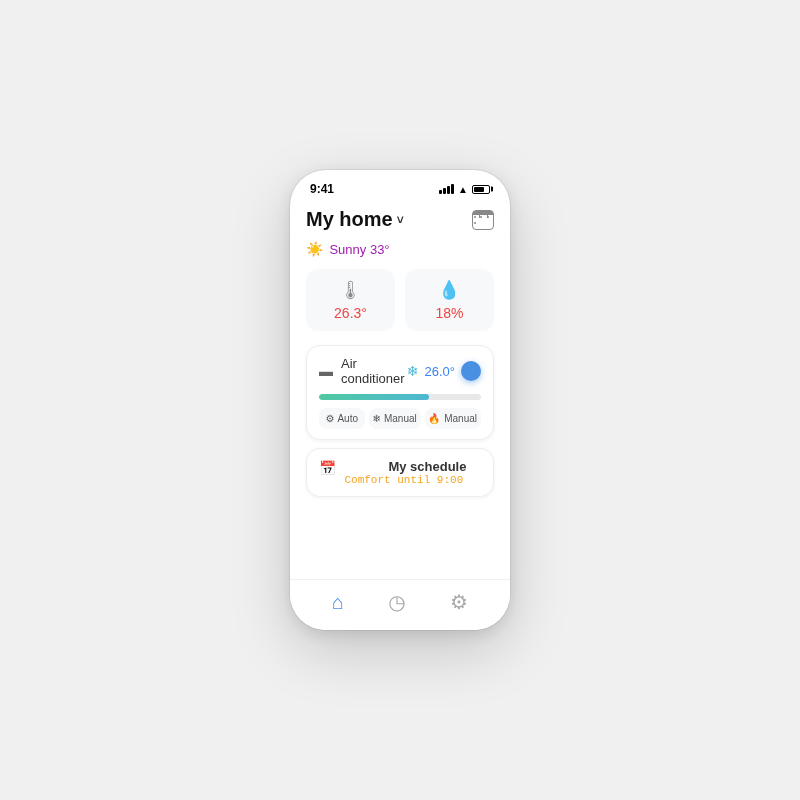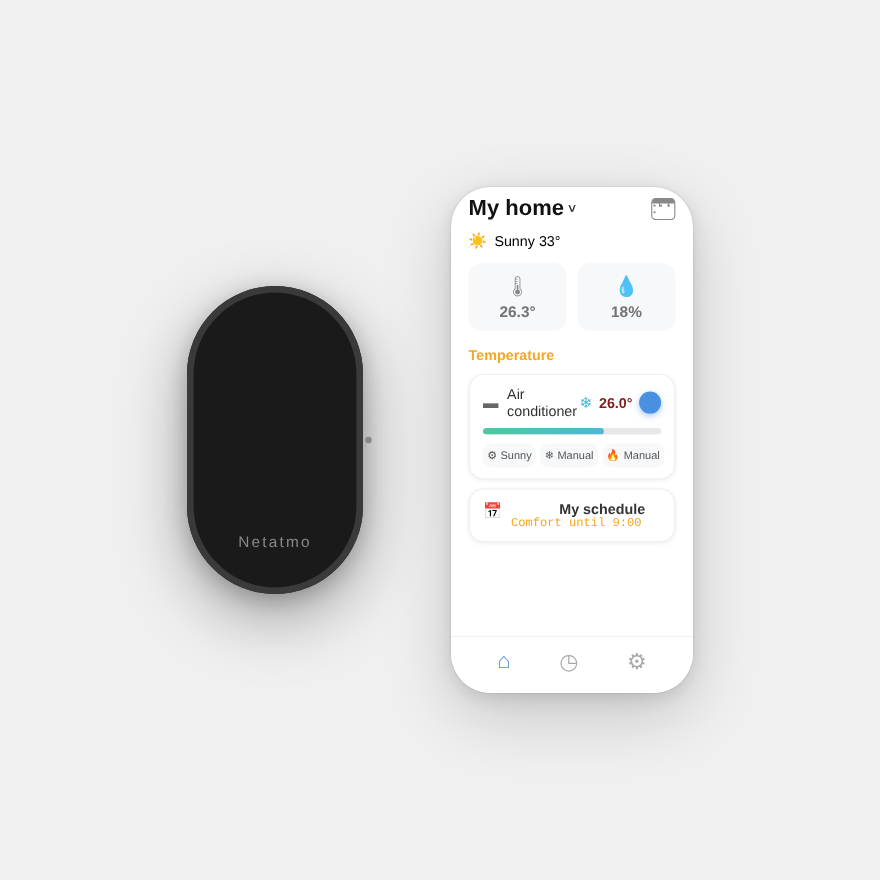--- a/index.html
+++ b/index.html
@@ -214,21 +214,21 @@
       gap: 6px;
       margin-bottom: 12px;
     }
 
     .weather-icon {
       font-size: 14px;
     }
 
     .weather-text {
       font-size: 13px;
-      color: #000000;
+      color: #a21caf;
     }
 
     
     .sensor-cards {
       display: flex;
       gap: 10px;
       margin-bottom: 14px;
     }
 
     .sensor-card {
@@ -242,22 +242,22 @@
       gap: 4px;
     }
 
     .sensor-icon {
       font-size: 18px;
       color: #888;
     }
 
     .sensor-value {
       font-size: 14px;
-      font-weight: 700;
-      color: #737373;
+      font-weight: 400;
+      color: #ef4444;
     }
 
     
     .section-label {
       font-size: 13px;
       font-weight: 700;
       color: #f5a623;
       margin-bottom: 10px;
     }
 
@@ -301,22 +301,22 @@
       gap: 6px;
     }
 
     .ac-snowflake {
       color: #4db8d4;
       font-size: 14px;
     }
 
     .ac-temp {
       font-size: 13px;
-      font-weight: 700;
-      color: #7f1d1d;
+      font-weight: 400;
+      color: #3b82f6;
     }
 
     .ac-toggle {
       width: 20px;
       height: 20px;
       background: #4a90e2;
       border-radius: 50%;
       box-shadow: 0 2px 6px rgba(74,144,226,0.5);
     }
 
@@ -422,30 +422,39 @@
 
     .nav-icon.inactive {
       color: #aaa;
     }
   </style>
 </head>
 <body>
 
 <div class="scene">
 
-  <div class="device-container">
-    <div class="device">
-      <div class="device-dot"></div>
-      <span class="device-label">Netatmo</span>
-    </div>
-  </div>
 
   <div class="phone-container">
     <div class="phone">
 
+      <div class="status-bar">
+        <span class="status-time">9:41</span>
+        <div class="status-icons">
+          <div class="signal-bars">
+            <div class="signal-bar" style="height:4px"></div>
+            <div class="signal-bar" style="height:6px"></div>
+            <div class="signal-bar" style="height:8px"></div>
+            <div class="signal-bar" style="height:10px"></div>
+          </div>
+          <span class="wifi-icon">▲</span>
+          <div class="battery-icon">
+            <div class="battery-fill"></div>
+          </div>
+        </div>
+      </div>
 
       <div class="app-content">
 
         <div class="app-header">
           <div class="home-title">
             <span>My home</span>
             <span class="chevron-down">˅</span>
           </div>
           <div class="calendar-icon">
             <div style="height:4px; background:#888; border-radius:2px 2px 0 0; display:flex; justify-content:space-around; align-items:center; padding:0 2px;">
@@ -470,41 +479,40 @@
           <div class="sensor-card">
             <span class="sensor-icon">🌡</span>
             <span class="sensor-value">26.3°</span>
           </div>
           <div class="sensor-card">
             <span class="sensor-icon">💧</span>
             <span class="sensor-value">18%</span>
           </div>
         </div>
 
-        <div class="section-label">Temperature</div>
 
         <div class="ac-card">
           <div class="ac-header">
             <div class="ac-left">
               <span class="ac-icon">▬</span>
               <span class="ac-name">Air conditioner</span>
             </div>
             <div class="ac-right">
               <span class="ac-snowflake">❄</span>
               <span class="ac-temp">26.0°</span>
               <div class="ac-toggle"></div>
             </div>
           </div>
           <div class="progress-bar-container">
             <div class="progress-bar-fill"></div>
           </div>
           <div class="mode-buttons">
             <div class="mode-btn">
               <span class="mode-btn-icon">⚙</span>
-              <span>Sunny</span>
+              <span>Auto</span>
             </div>
             <div class="mode-btn">
               <span class="mode-btn-icon">❄</span>
               <span>Manual</span>
             </div>
             <div class="mode-btn">
               <span class="mode-btn-icon">🔥</span>
               <span>Manual</span>
             </div>
           </div>

